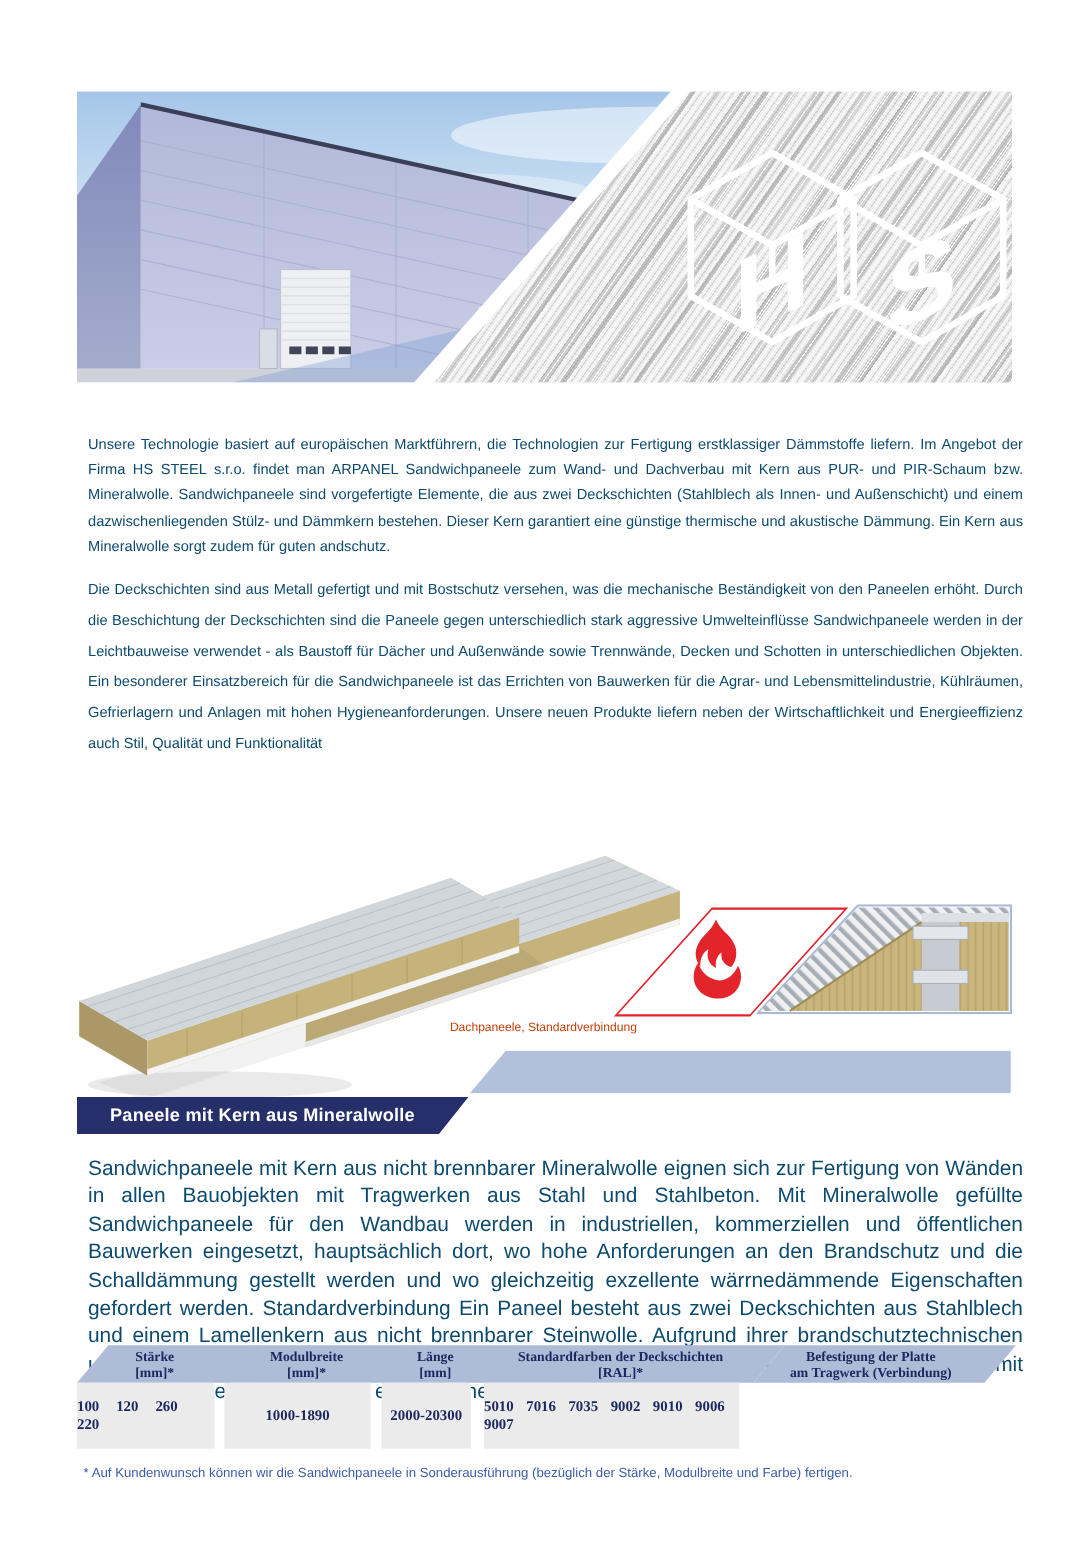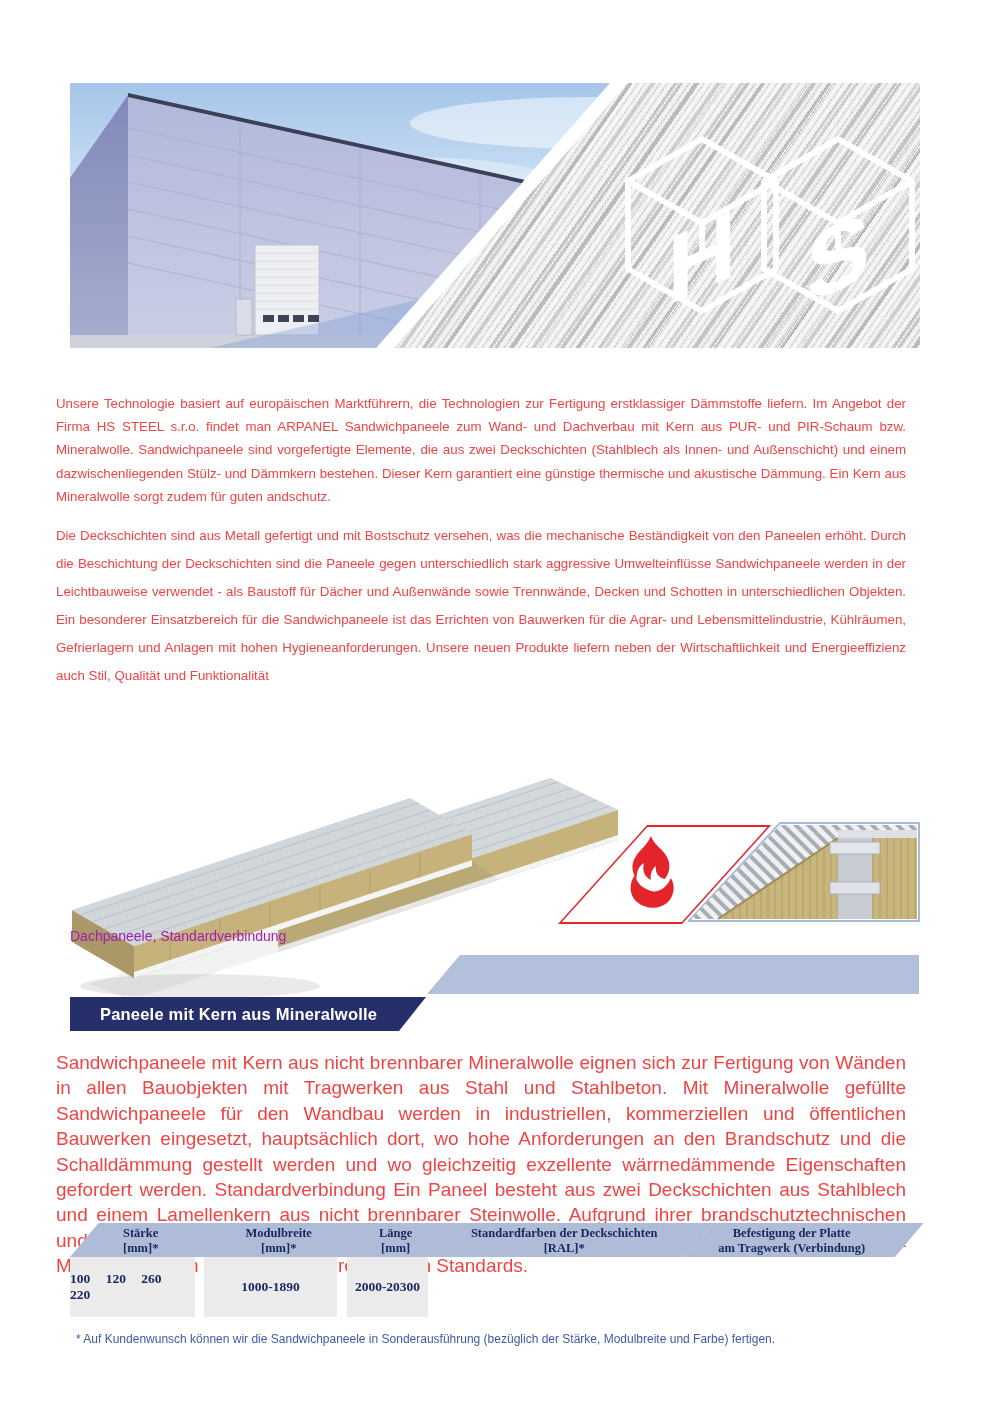--- a/index.html
+++ b/index.html
@@ -13,35 +13,35 @@
     background:linear-gradient(180deg,#a5c6e9 0%,#cfe2f5 45%,#e9f2fb 70%,#f3f7fc 100%);}
   .hero-metal{position:absolute;inset:0;
     clip-path:polygon(558px 0,100% 0,100% 100%,324px 100%);
     background:
       repeating-linear-gradient(125deg,rgba(255,255,255,.85) 0 1px,rgba(0,0,0,0) 1px 3px,rgba(110,110,110,.22) 3px 4px,rgba(0,0,0,0) 4px 6px),
       repeating-linear-gradient(125deg,#cccccc 0 7px,#ececec 7px 16px,#c2c2c2 16px 21px,#f1f1f1 21px 34px,#d7d7d7 34px 41px,#efefef 41px 55px);}
   .hs-logo{position:absolute;left:540px;top:42px;}
   .hs-logo text{font-family:"Liberation Sans",sans-serif;font-weight:bold;}
 
   
-  .para{position:absolute;left:56px;width:850px;margin:0;color:#ef4444;
+  .para{position:absolute;left:80px;width:850px;margin:0;color:#0c4a6e;
         text-align:justify;}
   .p1{top:392px;font-size:13.3px;line-height:23.2px;}
   .p2{top:522px;font-size:13.3px;line-height:28px;}
   .p3{top:1050px;font-size:19px;line-height:25.4px;}
 
   
   .panels{position:absolute;left:70px;top:748px;}
   .fire-badge{position:absolute;left:558px;top:825px;width:120px;height:95px;
     border:2.5px solid #e3242b;transform:skewX(-42deg);transform-origin:left bottom;}
   .flame{position:absolute;left:50px;top:8px;width:60px;height:78px;
     transform:skewX(42deg);transform-origin:left bottom;}
   .dach-img{position:absolute;left:688px;top:822px;}
-  .caption{position:absolute;left:70px;top:928px;width:848px;text-align:left;
-    color:#a21caf;font-size:14px;}
+  .caption{position:absolute;left:70px;top:928px;width:848px;text-align:center;
+    color:#c2410c;font-size:11px;}
 
   
   .band{position:absolute;left:427px;top:955px;width:492px;height:39px;background:#b2c0dc;
     clip-path:polygon(33px 0,100% 0,100% 100%,0 100%);}
   .banner{position:absolute;left:70px;top:997px;width:356px;height:34px;background:#272f6b;
     clip-path:polygon(0 0,100% 0,calc(100% - 27px) 100%,0 100%);}
   .banner span{display:block;padding-left:30px;line-height:34px;color:#fff;
     font-size:16.5px;font-weight:bold;letter-spacing:.2px;}
 
   
@@ -245,20 +245,21 @@
         </div>
       <div class="td">2000-20300</div>
     </div>
     <div class="col c4">
       <div class="th">
           <span class="th-inner">
         <span>Standardfarben der Deckschichten</span>
         <span>[RAL]*</span>
       </span>
         </div>
+      <div class="td sp-med">5010 7016 7035 9002 9010 9006 9007</div>
     </div>
     <div class="col c5">
       <div class="th">
           <span class="th-inner">
         <span>Befestigung der Platte</span>
         <span>am Tragwerk (Verbindung)</span>
       </span>
         </div>
     </div>
   </div>

